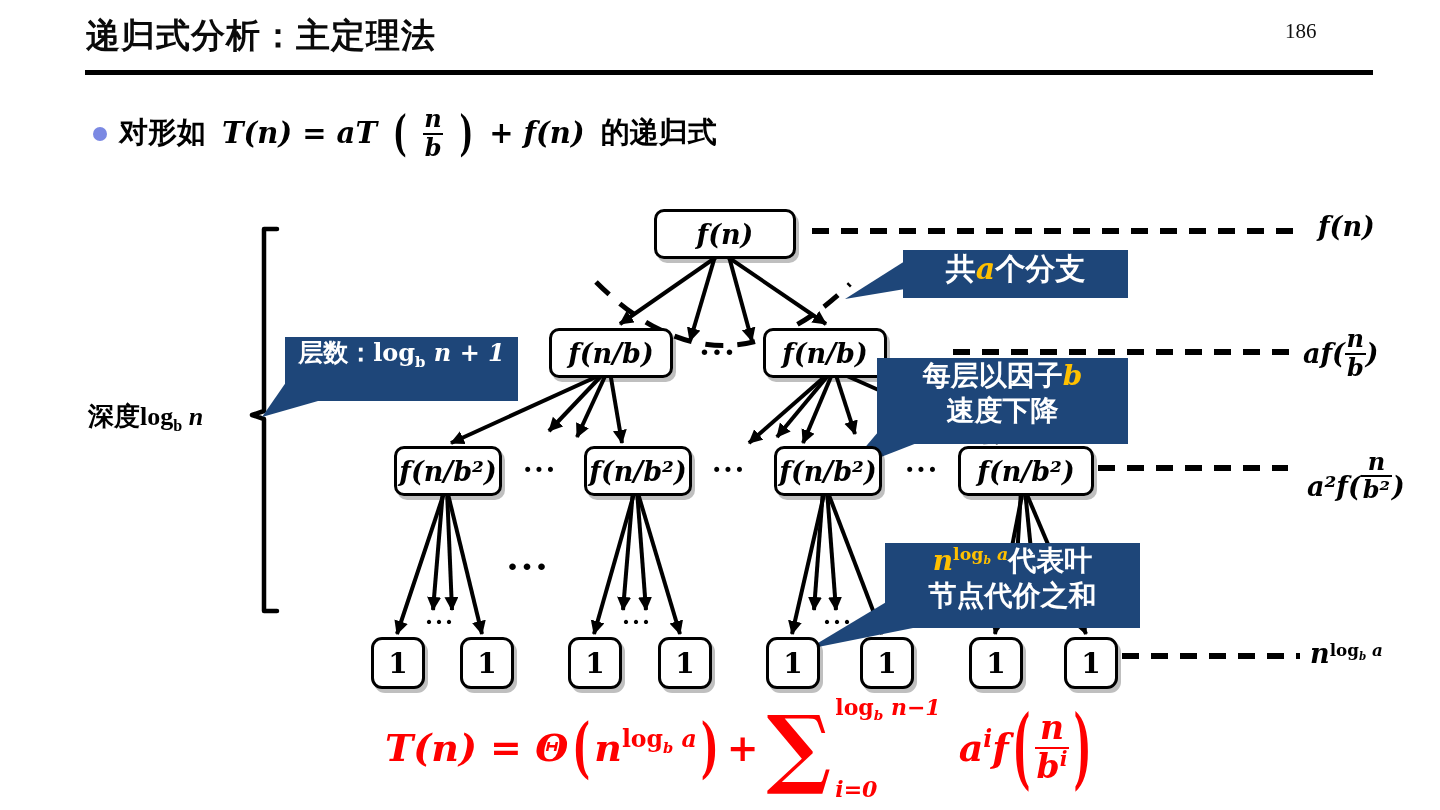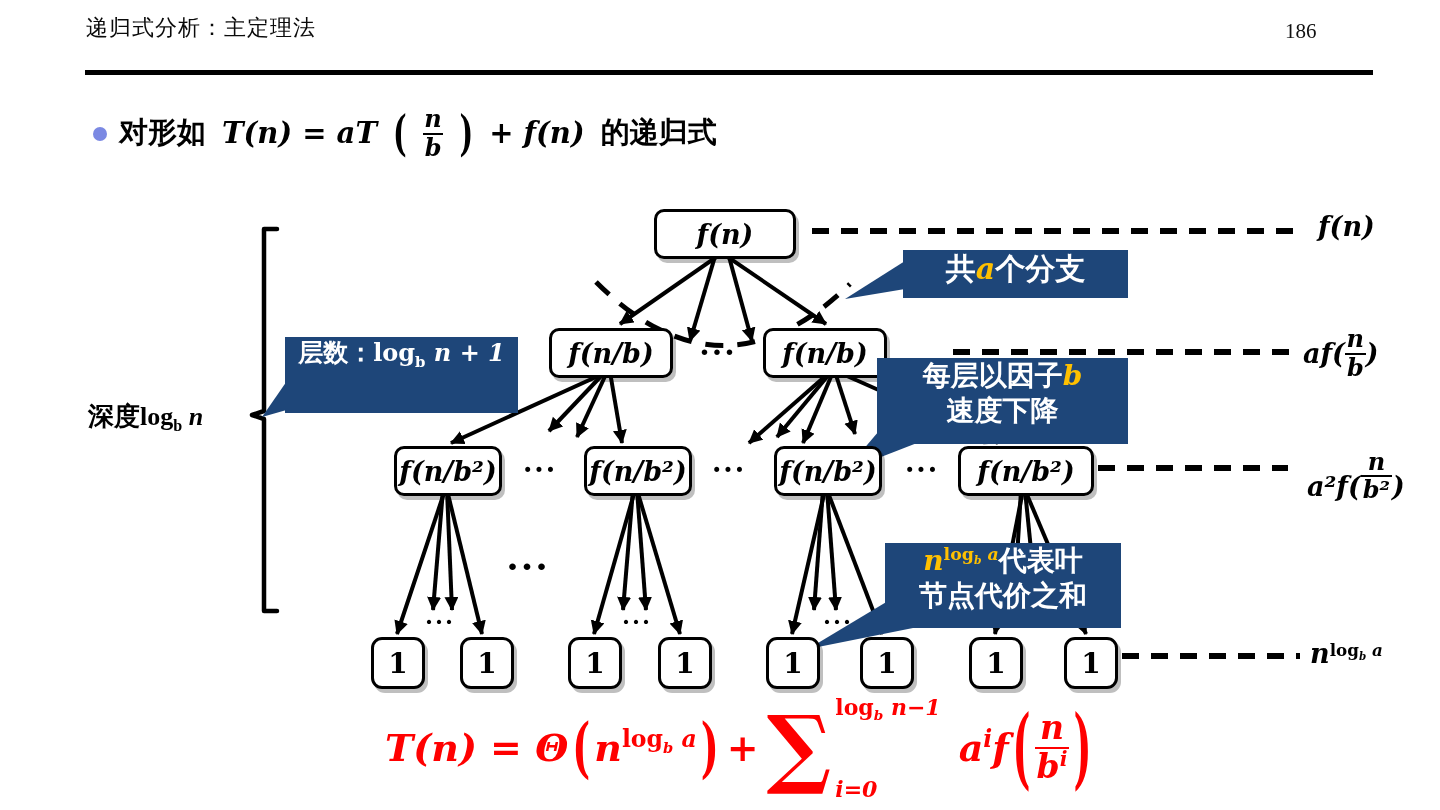--- a/index.html
+++ b/index.html
@@ -5,21 +5,21 @@
   :root{
     --callout-bg:#1E4679; --em-orange:#FFC000; --formula-red:#FF0000; --bullet-dot:#7B89E3;
   }
   html,body{margin:0;padding:0;background:#888;}
   #slide{position:relative;width:1440px;height:810px;background:#ffffff;overflow:hidden;
          font-family:"Liberation Sans",sans-serif;color:#000;}
   
   #wires{position:absolute;left:0;top:0;z-index:1;}
   .abs{position:absolute;z-index:2;}
   
-  .title{font-size:22px;font-weight:400;letter-spacing:1px;color:#0a0a0a;}
+  .title{font-size:34px;font-weight:700;letter-spacing:1px;color:#0a0a0a;}
   .rule{background:#000;height:5px;}
   .pagenum{font-family:Liberation Serif, serif;font-size:21px;color:#111;}
   
   .math{font-family:"DejaVu Serif",serif;font-style:italic;font-weight:bold;}
   .up{font-style:normal;}
   .sup{font-size:0.62em;vertical-align:super;line-height:0;}
   .sub{font-size:0.62em;vertical-align:sub;line-height:0;}
   .vfrac{display:inline-flex;flex-direction:column;align-items:center;line-height:1.05;vertical-align:middle;}
   .vfrac .den{border-top:2.5px solid currentColor;margin-top:1px;padding:0 2px;}
   .bigparen{font-weight:bold;display:inline-block;transform:scaleY(1.7);transform-origin:center;line-height:1;vertical-align:middle;font-style:normal;}
@@ -161,30 +161,30 @@
   <div class="dots" style="left:528px;top:566px;font-size:36px;">···</div>
   <div class="dots" style="left:440px;top:621px;font-size:23px;">···</div>
   <div class="dots" style="left:637px;top:621px;font-size:23px;">···</div>
   <div class="dots" style="left:838px;top:621px;font-size:23px;">···</div>
   <div class="dots" style="left:1041px;top:621px;font-size:23px;">···</div>
 
   <div class="callout" style="left:903px;top:250px;width:225px;height:48px;font-size:30px;">
     <span><span>共</span><span class="em">a</span><span>个分支</span></span>
   </div>
 
-  <div class="callout" style="left:285px;top:337px;width:233px;height:76px;font-size:25px;">
+  <div class="callout" style="left:285px;top:337px;width:233px;height:64px;font-size:25px;">
     <span><span>层数：</span><span class="math up" style="font-size:24px;"><span>log</span><span class="sub">b</span><span style="font-style:italic;"> n + 1</span></span></span>
   </div>
 
   <div class="callout" style="left:877px;top:358px;width:251px;height:86px;font-size:28px;">
     <span><span>每层以因子</span><span class="em">b</span></span>
     <span>速度下降</span>
   </div>
 
-  <div class="callout" style="left:885px;top:543px;width:236px;height:85px;font-size:28px;">
+  <div class="callout" style="left:885px;top:543px;width:255px;height:85px;font-size:28px;">
     <span><span class="em"><span>n</span><span class="sup"><span class="up">log</span><span class="sub">b</span><span> a</span></span></span><span>代表叶</span></span>
     <span>节点代价之和</span>
   </div>
 
   <div class="depth" style="left:88px;top:399px;">
     <span>深度</span>
       <span class="math up"><span>log</span><span class="sub">b</span><span style="font-style:italic;"> n</span></span>
   </div>
 
   <div class="sidelab" style="left:1318px;top:211px;">f(n)</div>

